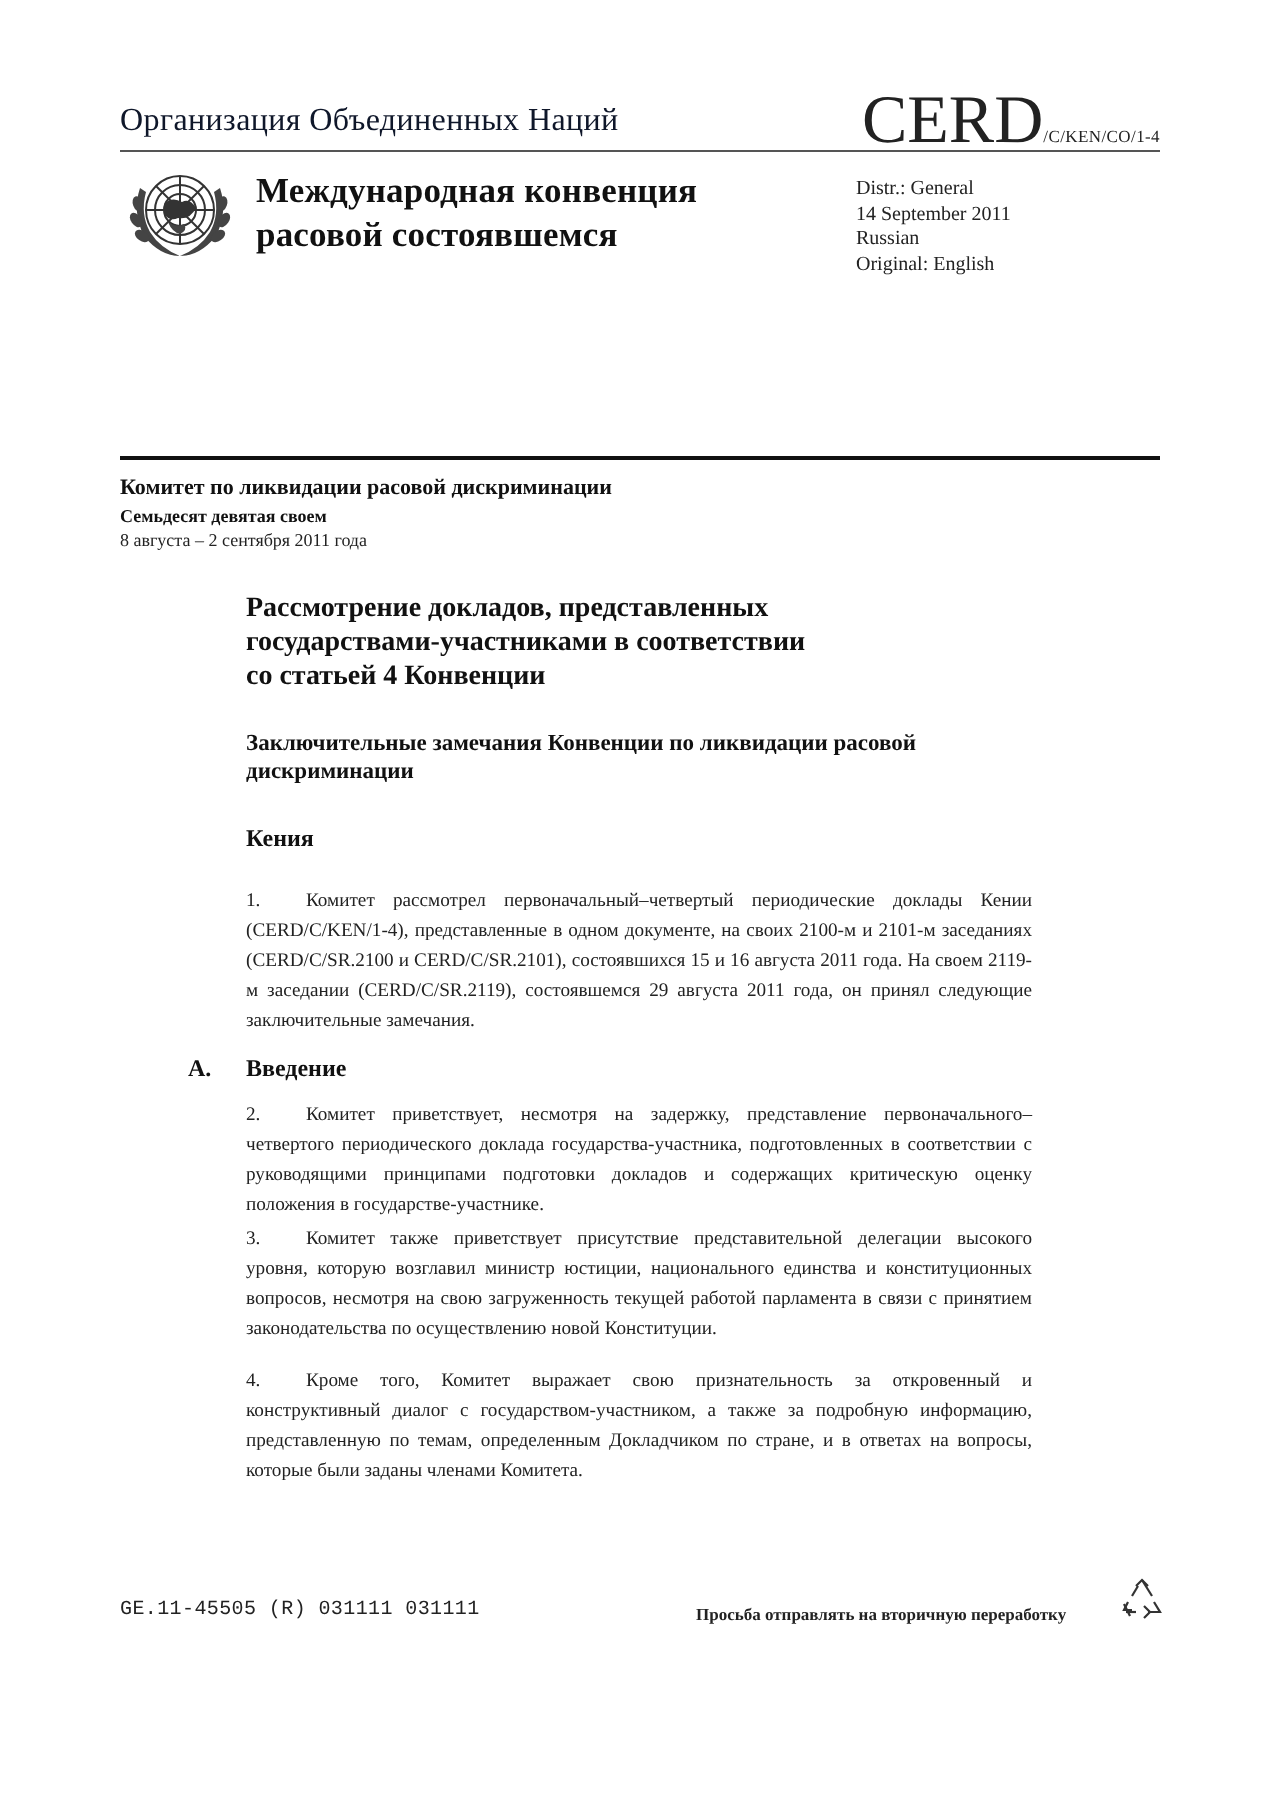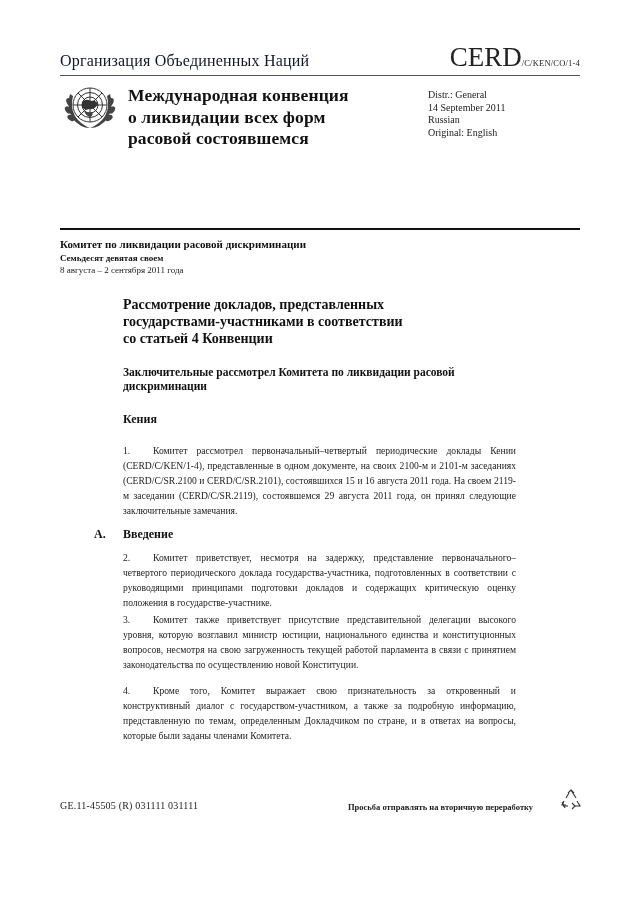--- a/index.html
+++ b/index.html
@@ -2,21 +2,21 @@
 <html><head>
   <meta charset="utf-8">
   <style>
     html, body { margin: 0; padding: 0; background: #ffffff; }
     body { width: 640px; height: 905px; position: relative; overflow: hidden;
            font-family: "Liberation Serif", "DejaVu Serif", serif; color: #111; }
     .abs { position: absolute; }
 
     .org-name { left: 60px; top: 52px; font-size: 16px; color: #0f172a; letter-spacing: 0.2px; }
     .symbol { right: 60px; top: 42px; white-space: nowrap; color: #222; }
-    .symbol .big { font-size: 27px; text-align: center; }
+    .symbol .big { font-size: 34px; text-align: center; }
     .symbol .small { font-size: 8.5px; letter-spacing: 0.2px; }
     .rule-thin { left: 60px; top: 75px; width: 520px; height: 1px; background: #555; }
 
     .logo { left: 62px; top: 80px; width: 56px; height: 56px; }
 
     .convention { left: 128px; top: 85px; font-size: 17.5px; font-weight: bold; line-height: 21.5px; color: #111; letter-spacing: 0.1px; }
 
     .distr { left: 428px; top: 89px; font-size: 10px; line-height: 12.5px; color: #222; }
 
     .rule-thick { left: 60px; top: 228px; width: 520px; height: 2px; background: #111; }
@@ -32,21 +32,21 @@
     .para { left: 123px; width: 393px; font-size: 9.6px; line-height: 15px; color: #222; text-align: justify; }
     .para .num { display: inline-block; width: 30px; }
     #p1 { top: 443px; }
     #p2 { top: 550px; }
     #p3 { top: 612px; }
     #p4 { top: 683px; }
 
     .section-letter { left: 94px; top: 527px; font-size: 12px; font-weight: bold; }
     .section-title { left: 123px; top: 527px; font-size: 12px; font-weight: bold; }
 
-    .footer-code { left: 60px; top: 800px; font-size: 10px; color: #222; letter-spacing: 0.2px; }
+    .footer-code { left: 60px; top: 800px; font-size: 10px; color: #222; letter-spacing: 0.2px; font-family: Liberation Mono, monospace; }
     .recycle-text { left: 348px; top: 802px; font-size: 8.5px; font-weight: bold; color: #222; }
     .recycle-icon { left: 560px; top: 789px; width: 22px; height: 22px; }
   </style>
 </head>
 <body>
 
 <div class="abs org-name">Организация Объединенных Наций</div>
 <div class="abs symbol">
   <span class="big">CERD</span><span class="small">/C/KEN/CO/1-4</span>
 </div>
@@ -74,21 +74,20 @@
       <ellipse cx="9" cy="38" rx="2.5" ry="4" transform="rotate(-55 9 38)"></ellipse>
       <ellipse cx="49" cy="22" rx="2.5" ry="4" transform="rotate(20 49 22)"></ellipse>
       <ellipse cx="50" cy="30" rx="2.5" ry="4" transform="rotate(35 50 30)"></ellipse>
       <ellipse cx="47" cy="38" rx="2.5" ry="4" transform="rotate(55 47 38)"></ellipse>
     </g>
   </svg>
 </div>
 
 <div class="abs convention">
   <div>Международная конвенция</div>
-  <div>о ликвидации всех форм</div>
   <div>расовой состоявшемся</div>
 </div>
 
 <div class="abs distr">
   <div>Distr.: General</div>
   <div>14 September 2011</div>
   <div>Russian</div>
   <div>Original: English</div>
 </div>
 
@@ -98,21 +97,21 @@
 <div class="abs session">Семьдесят девятая своем</div>
 <div class="abs dates">8 августа – 2 сентября 2011 года</div>
 
 <div class="abs main-title">
   <div>Рассмотрение докладов, представленных</div>
   <div>государствами-участниками в соответствии</div>
   <div>со статьей 4 Конвенции</div>
 </div>
 
 <div class="abs sub-title">
-  <div>Заключительные рассмотрел Комитета по ликвидации расовой</div>
+  <div>Заключительные замечания Конвенции по ликвидации расовой</div>
   <div>дискриминации</div>
 </div>
 
 <div class="abs country">Кения</div>
 
 <div class="abs para" id="p1">
   <span class="num">1.</span><span>Комитет рассмотрел первоначальный–четвертый периодические доклады Кении (CERD/C/KEN/1-4), представленные в одном документе, на своих 2100-м и 2101-м заседаниях (CERD/C/SR.2100 и CERD/C/SR.2101), состоявшихся 15 и 16 августа 2011 года. На своем 2119-м заседании (CERD/C/SR.2119), состоявшемся 29 августа 2011 года, он принял следующие заключительные замечания.</span>
 </div>
 
 <div class="abs section-letter">A.</div>

